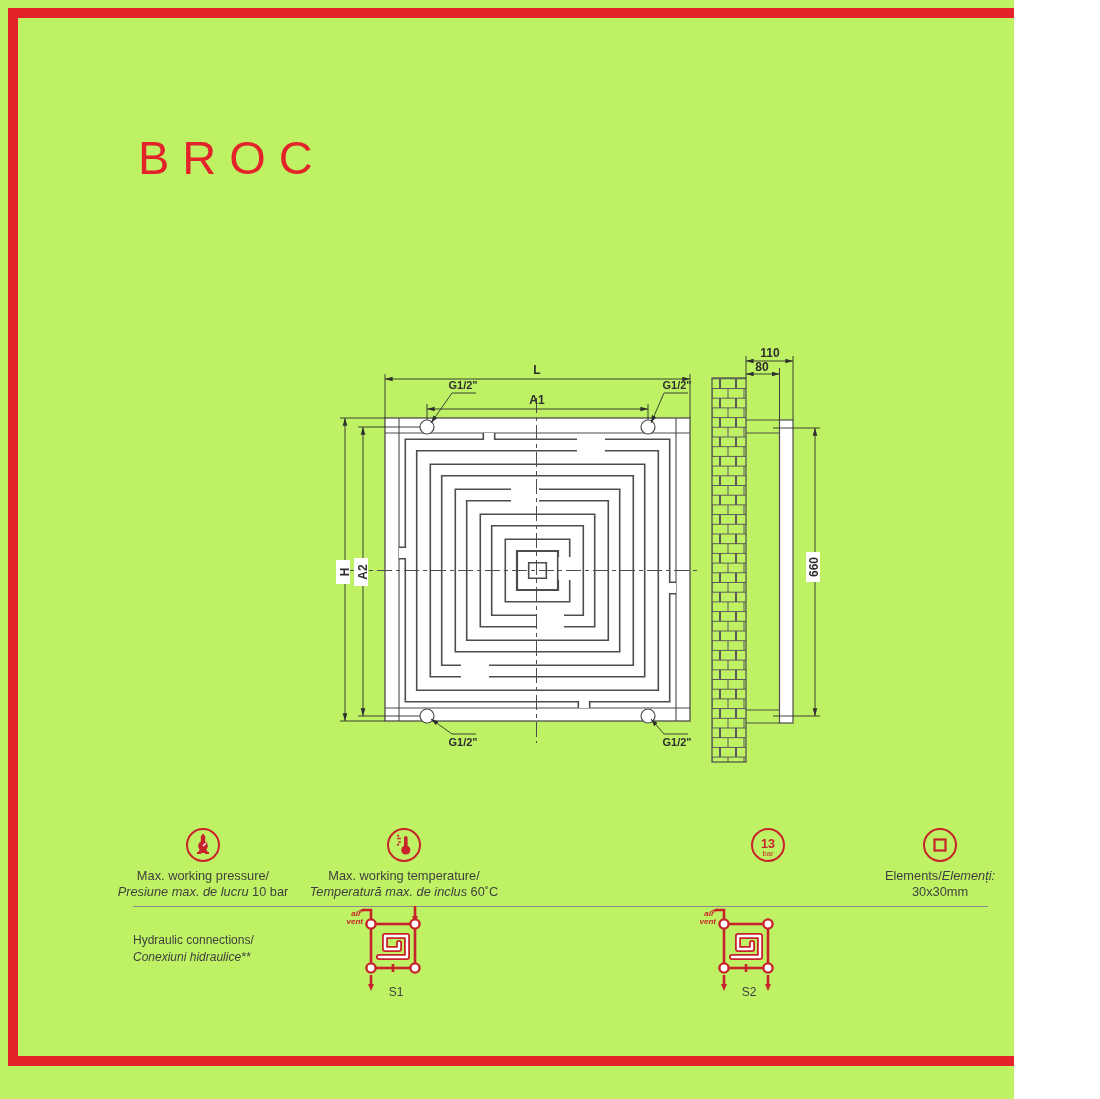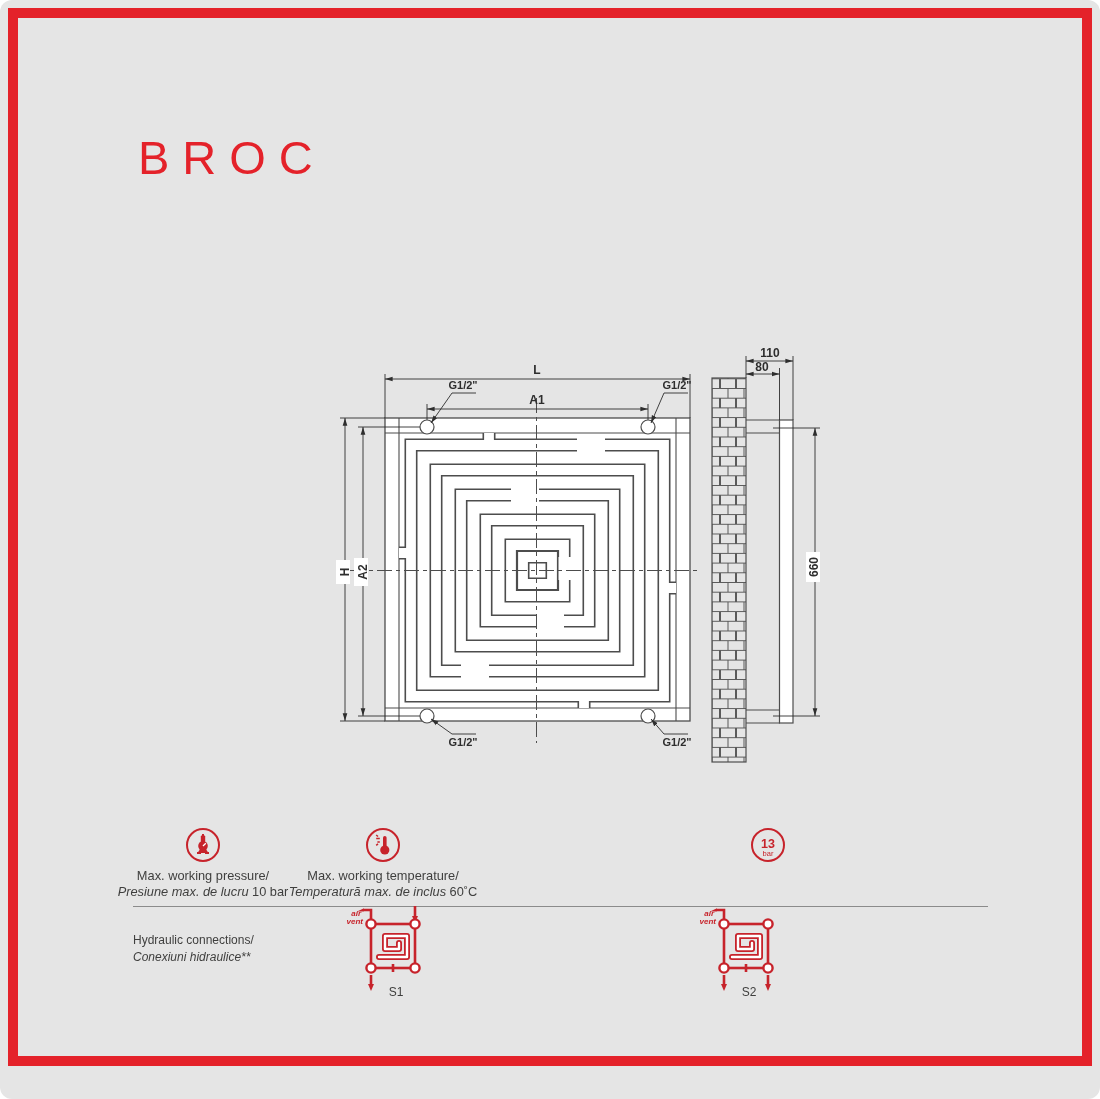--- a/index.html
+++ b/index.html
@@ -1,17 +1,17 @@
 <!DOCTYPE html>
 <html><head>
 <meta charset="utf-8">
 <style>
   html,body{margin:0;padding:0;background:#fff;}
-  .page{position:relative;width:1100px;height:1099px;background:#e5e5e5;overflow:hidden;
-        font-family:"Liberation Sans",sans-serif;color:#3f3f3e;border-radius:12px;}
+  .page{position:relative;width:1014px;height:1099px;background:#bef264;overflow:hidden;
+        font-family:"Liberation Sans",sans-serif;color:#3f3f3e;}
   .frame{position:absolute;left:8px;top:8px;width:1084px;height:1058px;
          border:10px solid #e4222a;box-sizing:border-box;}
   .title{position:absolute;left:138px;top:103px;font-size:47px;font-weight:300;
          letter-spacing:13px;color:#e4222a;line-height:1;}
   .techdraw{position:absolute;left:0;top:0;}
 
   
   .spec{position:absolute;top:828px;width:190px;text-align:center;}
   .spec-icon{width:34px;height:34px;border:2px solid #c7232b;border-radius:50%;
              margin:0 auto;display:flex;align-items:center;justify-content:center;box-sizing:border-box;}
@@ -153,21 +153,21 @@
         </g>
         <path d="M0,1 L2.8,-1.8" stroke="#fff" stroke-width="1.3"></path>
       </svg>
     </div>
     <div class="spec-text">
       <div><span>Max. working pressure/</span><span class="it"></span></div>
       <div><span class="it">Presiune max. de lucru</span><span> 10 bar</span></div>
     </div>
   </div>
 
-  <div class="spec" style="left:288px;">
+  <div class="spec" style="left:309px;">
     <div class="spec-icon">
       <svg width="22" height="22" viewBox="-11 -11 22 22">
         <g fill="#c7232b">
           <rect x="0" y="-9" width="3.6" height="13" rx="1.8"></rect>
           <circle cx="1.8" cy="5" r="4.6"></circle>
         </g>
         <g stroke="#c7232b" stroke-width="1.5">
           <path d="M-3.2,-6.5 H-6.8"></path>
           <path d="M-3.2,-3 H-5.6"></path>
           <path d="M-5,-8.5 L-6.8,-10"></path>
@@ -184,20 +184,31 @@
 
   <div class="spec" style="left:673px;text-align:right;">
     <div class="spec-icon">
       <svg width="30" height="30" viewBox="-15 -15 30 30">
         <text x="0" y="2.5" text-anchor="middle" font-size="12.5" font-weight="bold" fill="#c7232b">13</text>
         <text x="0" y="10.5" text-anchor="middle" font-size="7.5" fill="#c7232b">bar</text>
       </svg>
     </div>
   </div>
 
+  <div class="spec" style="left:845px;">
+    <div class="spec-icon">
+      <svg width="22" height="22" viewBox="-11 -11 22 22">
+        <rect x="-5.5" y="-5.5" width="11" height="11" fill="none" stroke="#c7232b" stroke-width="2.2"></rect>
+      </svg>
+    </div>
+    <div class="spec-text">
+      <div><span>Elements/</span><span class="it">Elemenți:</span></div>
+      <div><span class="it"></span><span>30x30mm</span></div>
+    </div>
+  </div>
 
   <div class="rule"></div>
 
   <div class="hydro-text">
     <div>Hydraulic connections/</div>
     <div class="it">Conexiuni hidraulice**</div>
   </div>
 
   <svg class="sdiag" style="left:333px;" width="120" height="98" viewBox="0 0 120 98">
     <g stroke="#c7232b" stroke-width="2.6" fill="none">

